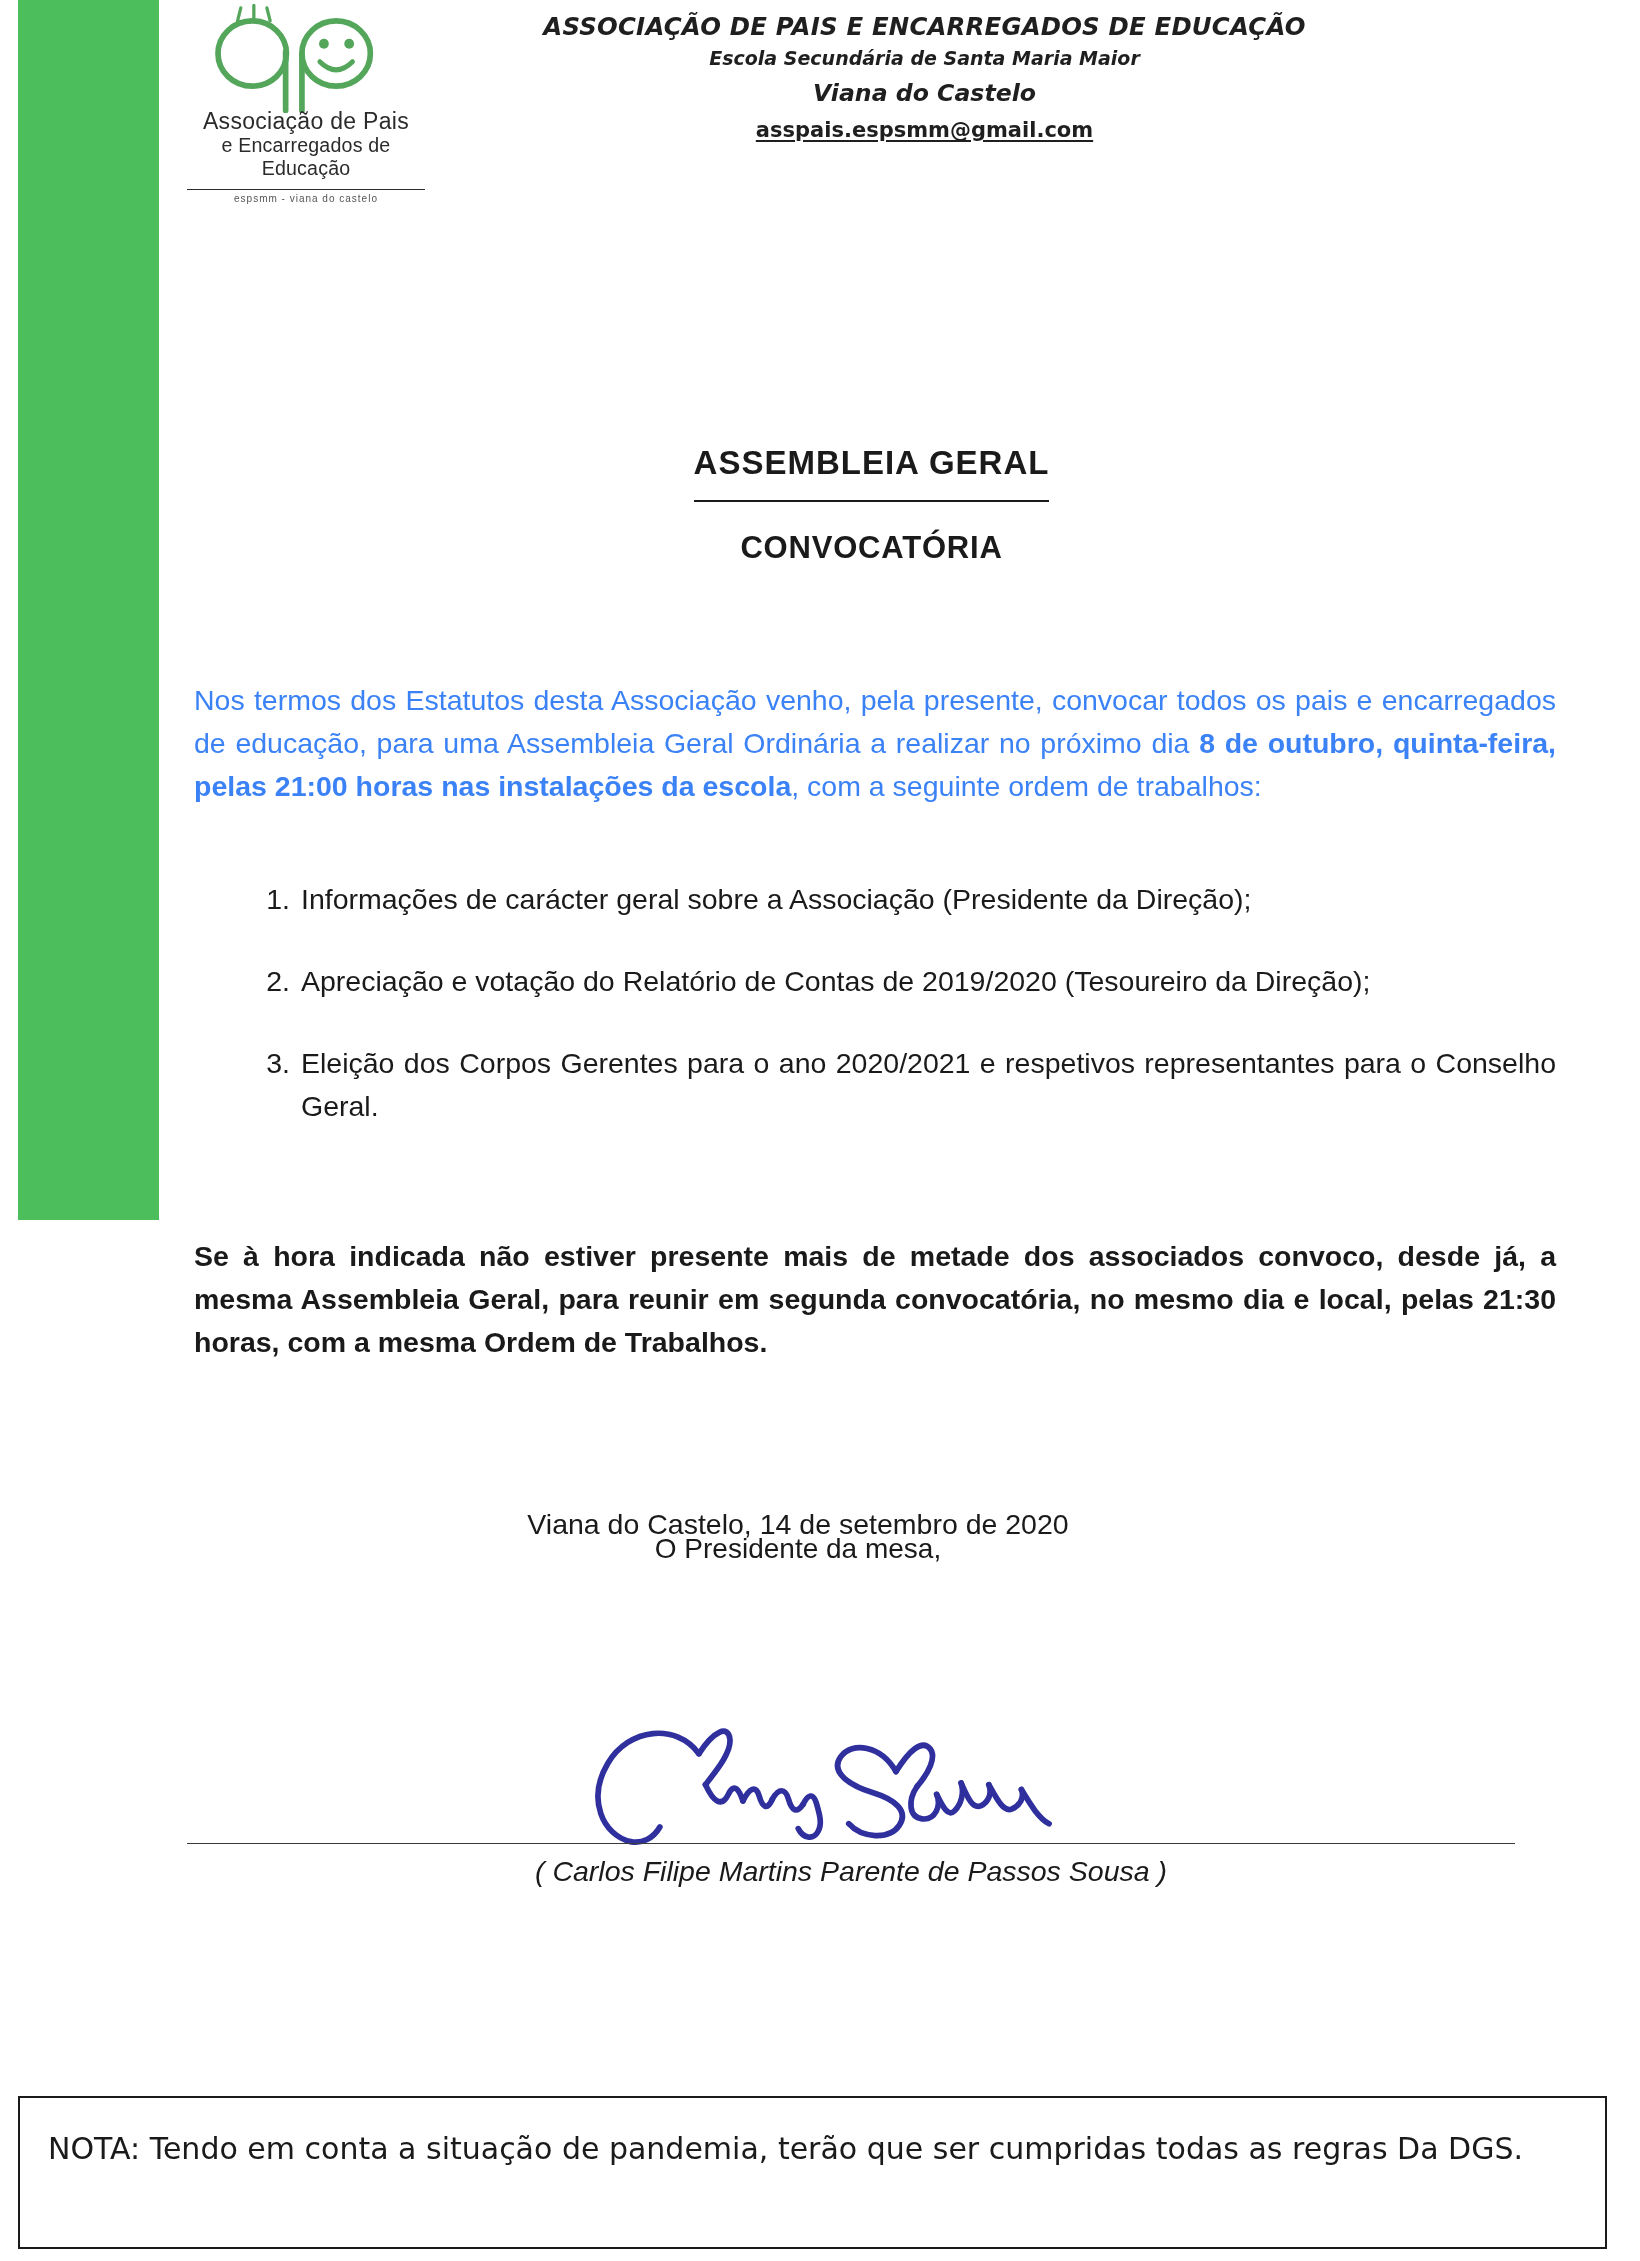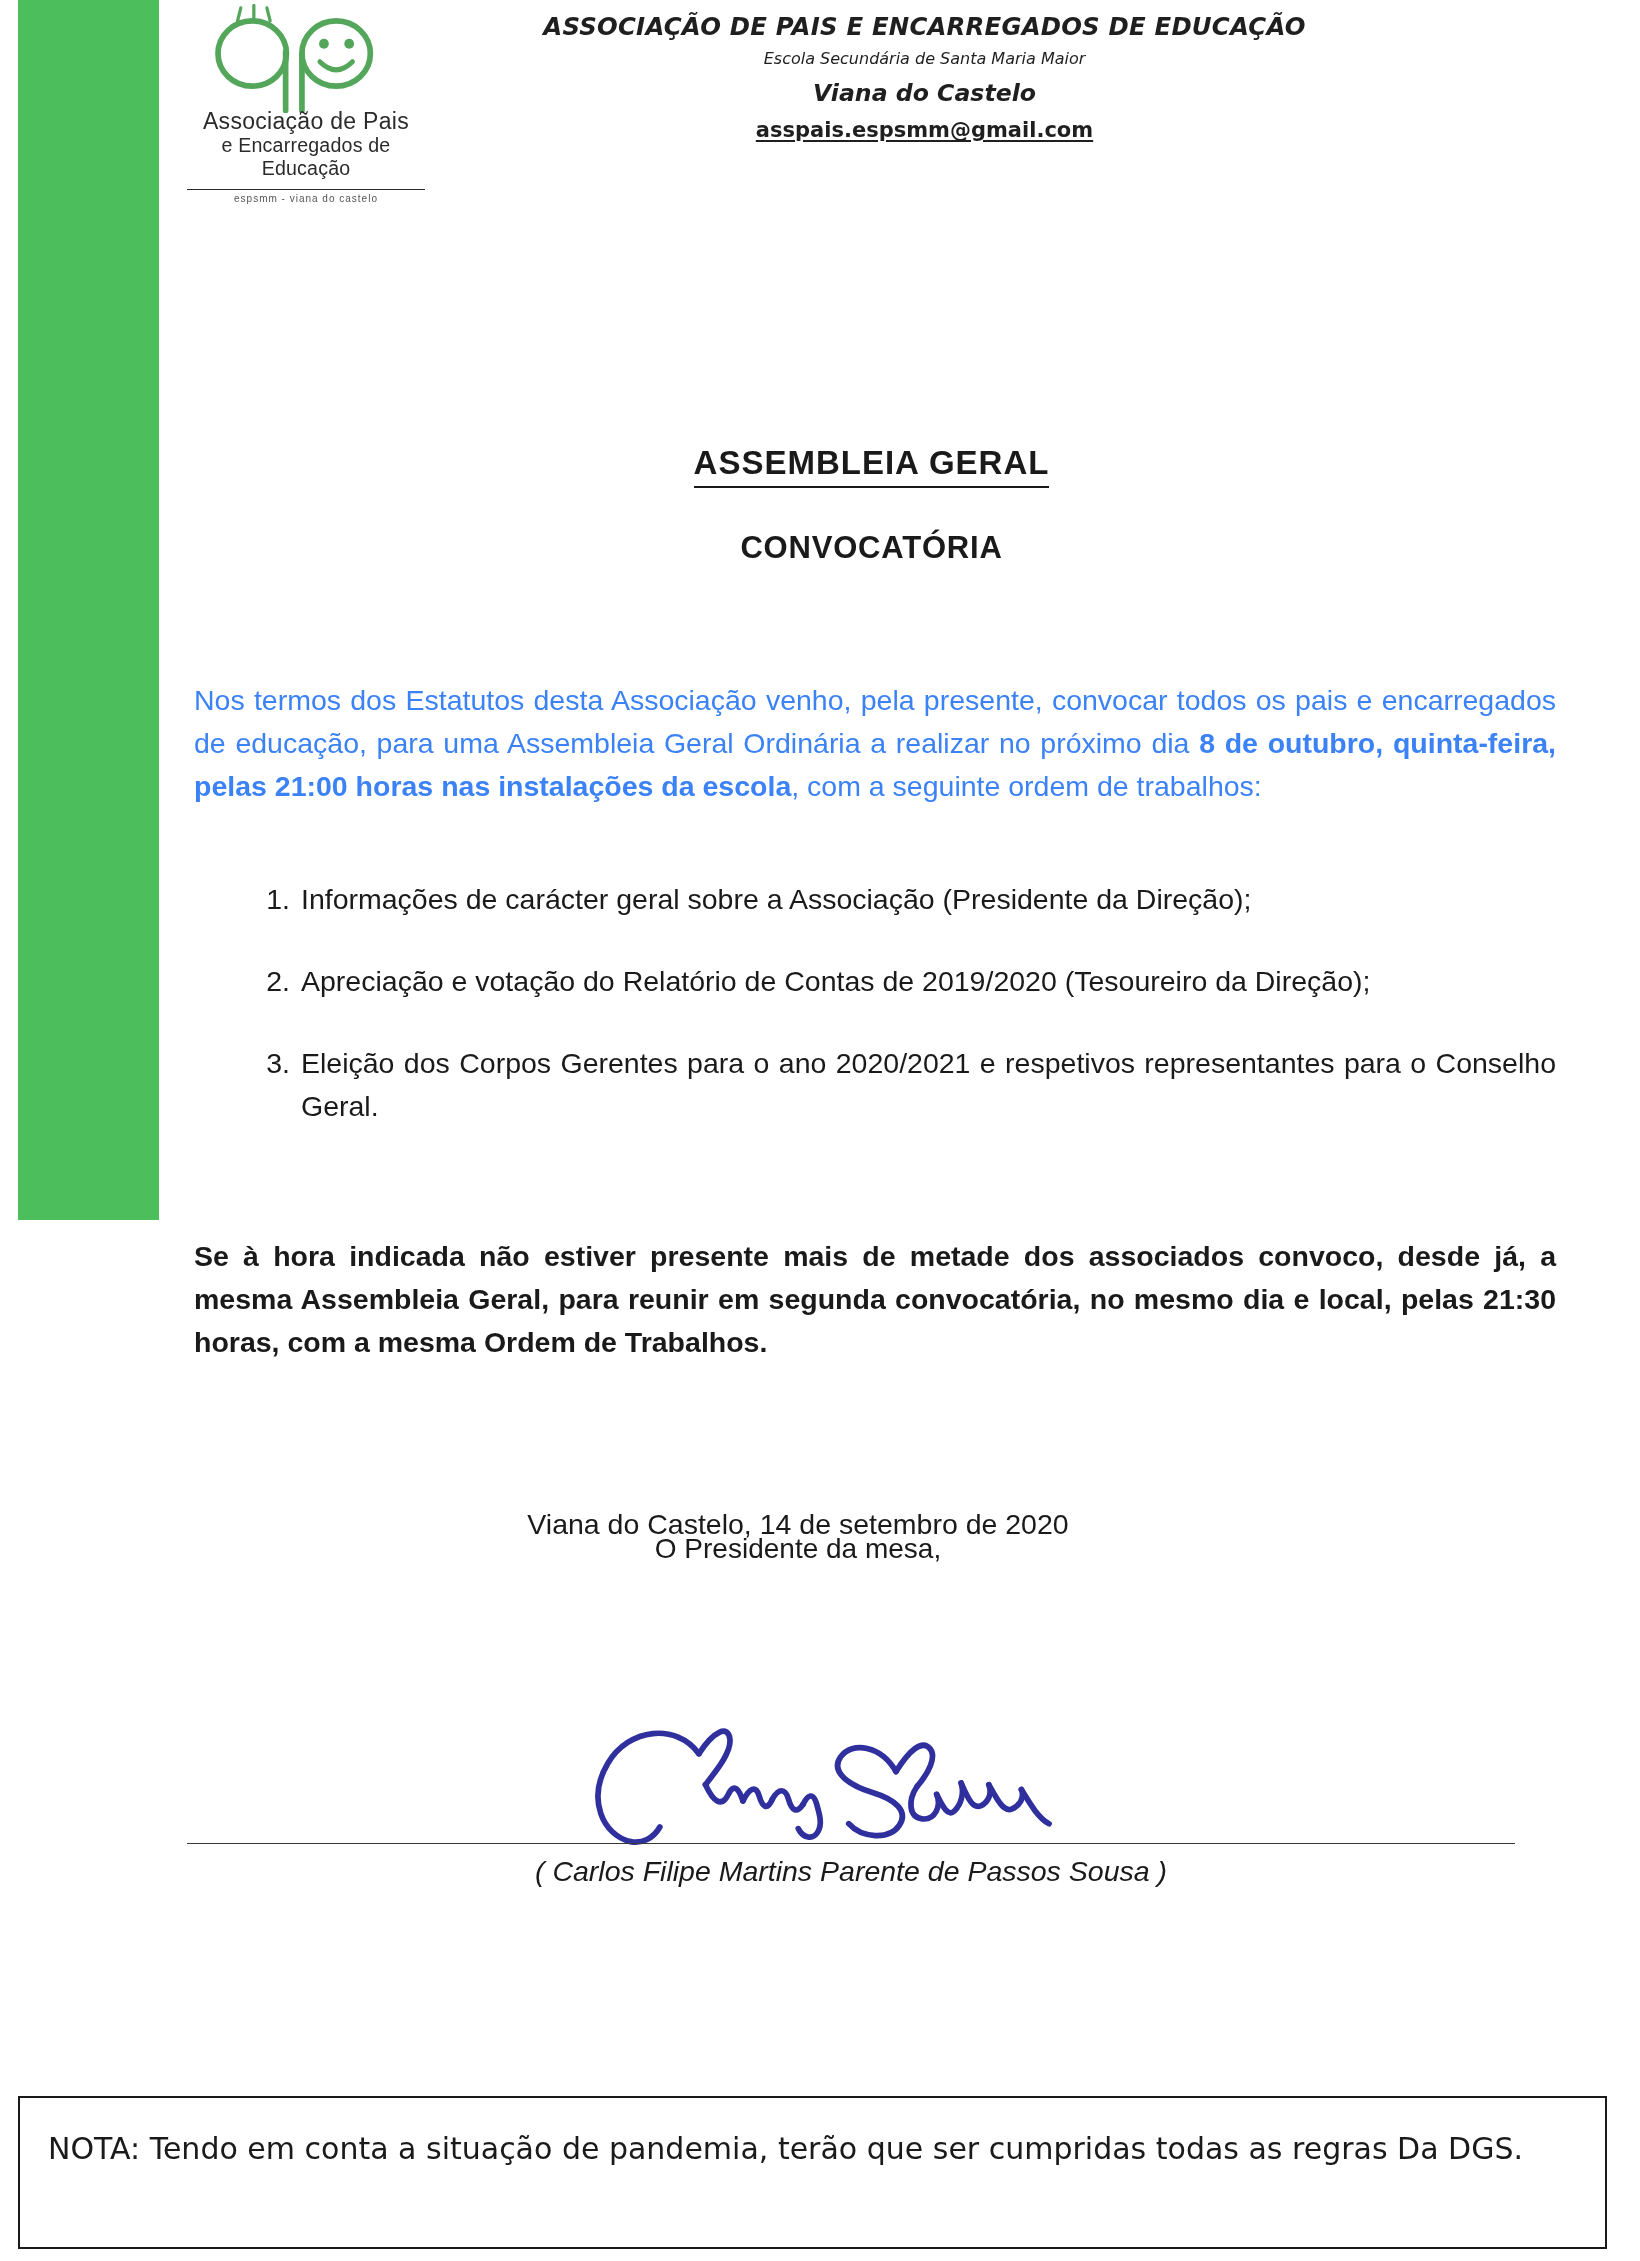--- a/index.html
+++ b/index.html
@@ -95,23 +95,23 @@
     font-family: "DejaVu Sans", sans-serif;
     font-weight: bold;
     font-style: italic;
     font-size: 24.4px;
     letter-spacing: 0.2px;
     line-height: 31px;
     color: #1f1f1f;
   }
   .org-line2 {
     font-family: "DejaVu Sans", sans-serif;
-    font-weight: normal;
+    font-weight: bold;
     font-style: italic;
-    font-size: 16px;
+    font-size: 19px;
     line-height: 33px;
     color: #1f1f1f;
   }
   .org-line3 {
     font-family: "DejaVu Sans", sans-serif;
     font-weight: bold;
     font-style: italic;
     font-size: 23.6px;
     line-height: 37px;
     color: #1f1f1f;
@@ -133,21 +133,21 @@
     top: 444px;
     width: 1369px;
     text-align: center;
     font-size: 33px;
     font-weight: bold;
     letter-spacing: 1px;
     color: #1a1a1a;
   }
   .doc-title span {
     border-bottom: 2.4px solid #1a1a1a;
-    padding-bottom: 5px;
+    padding-bottom: 19px;
   }
   .doc-subtitle {
     position: absolute;
     left: 187px;
     top: 530px;
     width: 1369px;
     text-align: center;
     font-size: 31px;
     font-weight: bold;
     letter-spacing: 0.8px;

